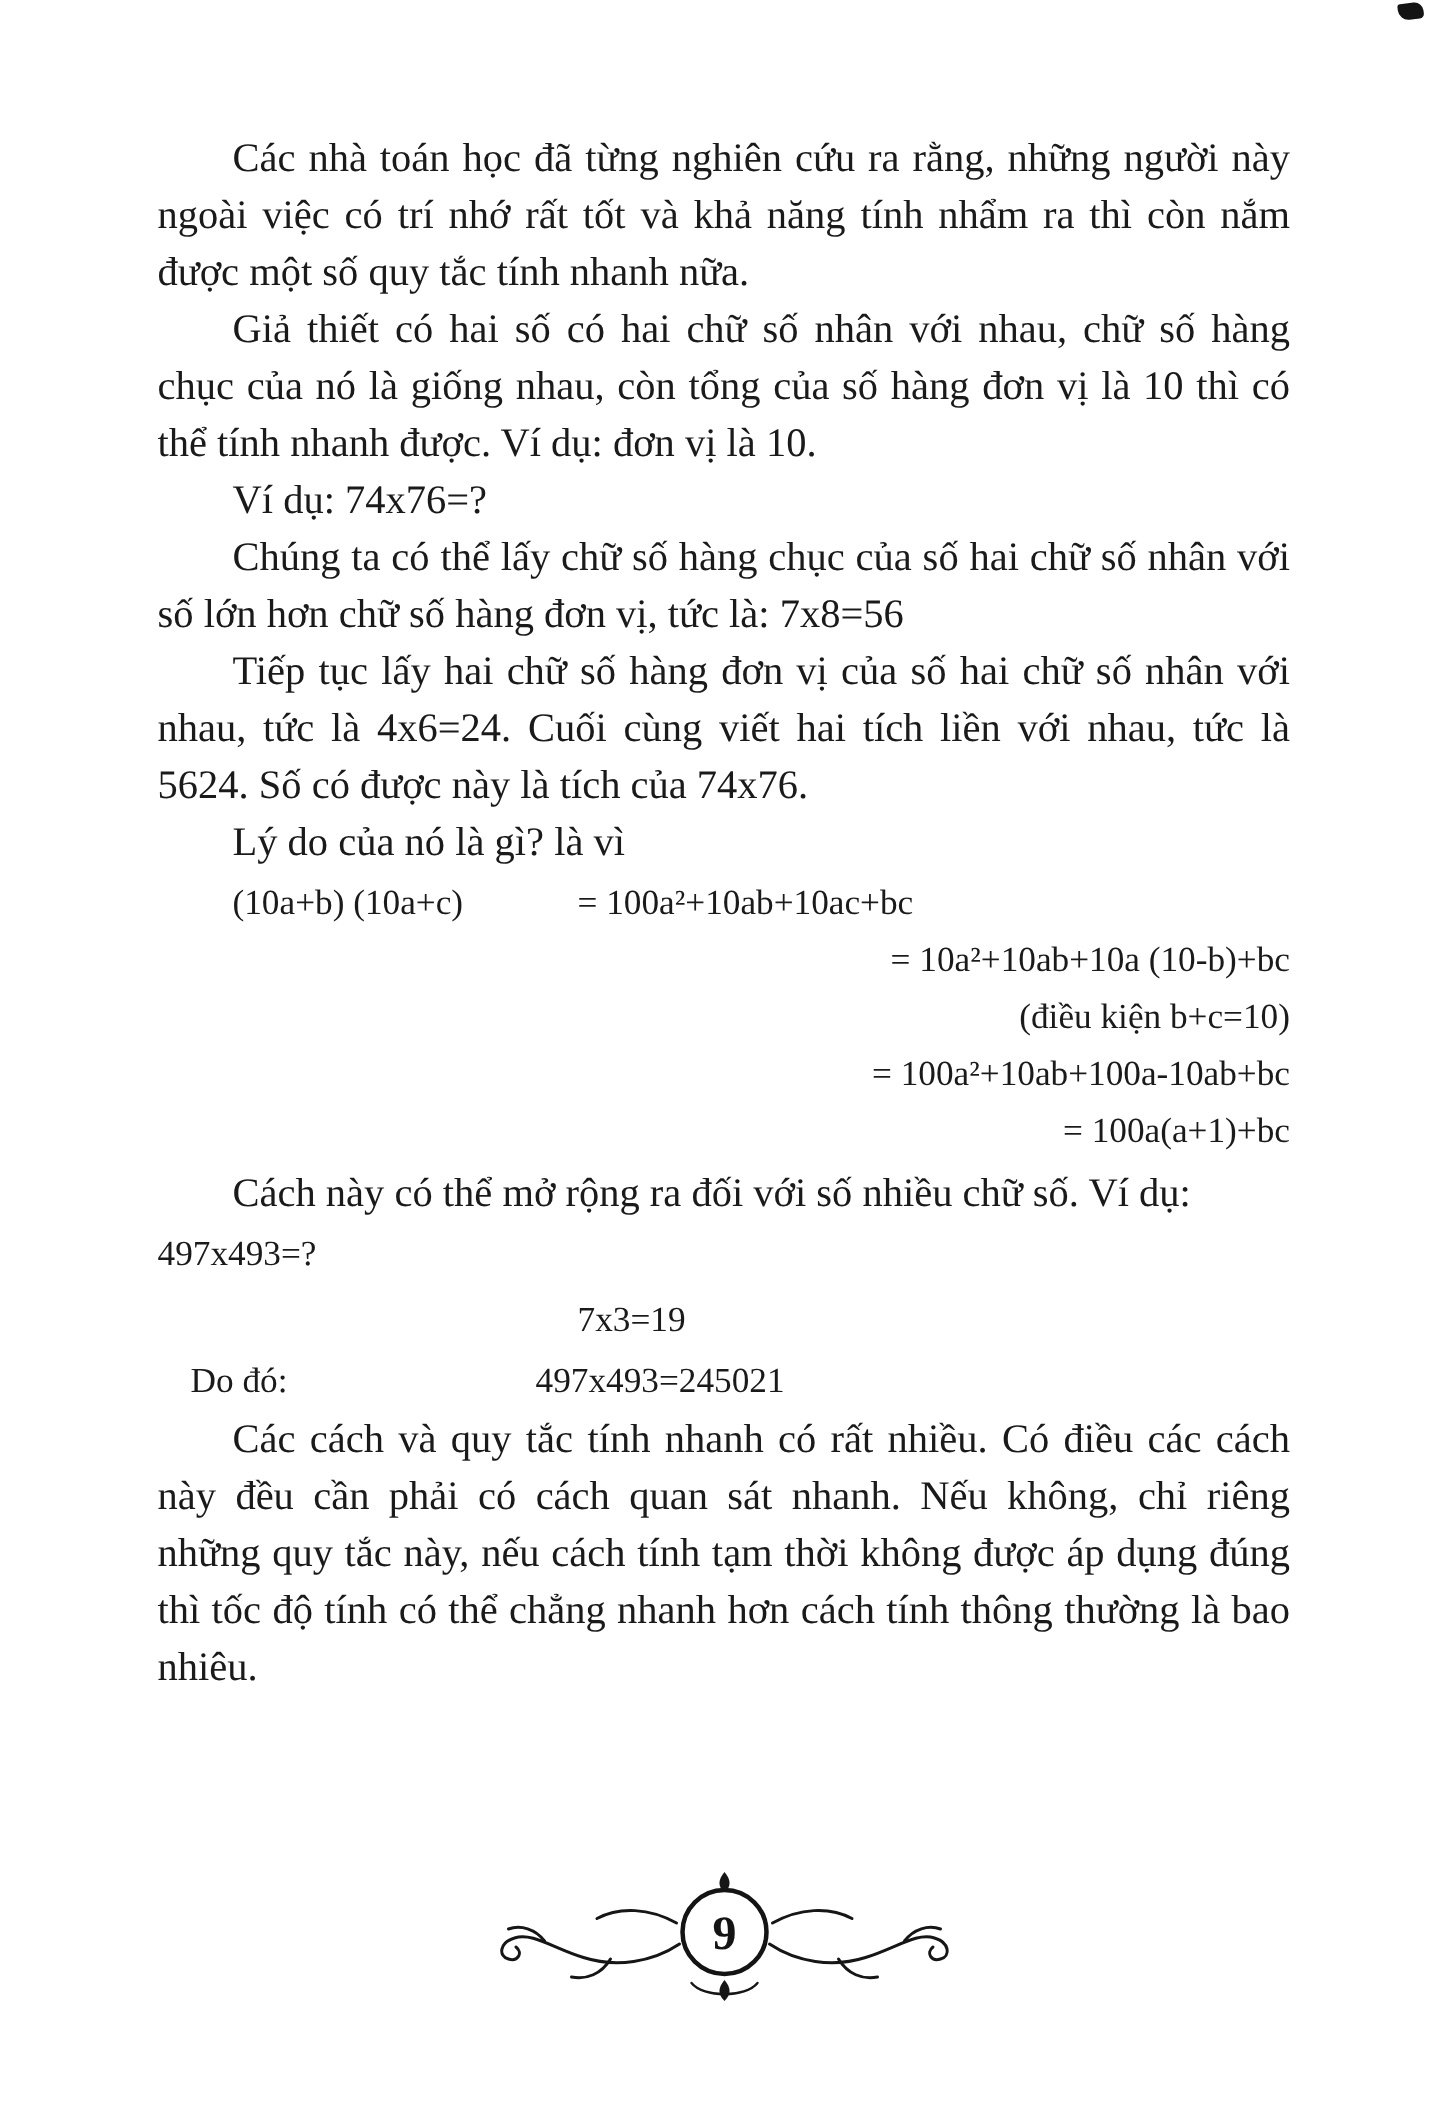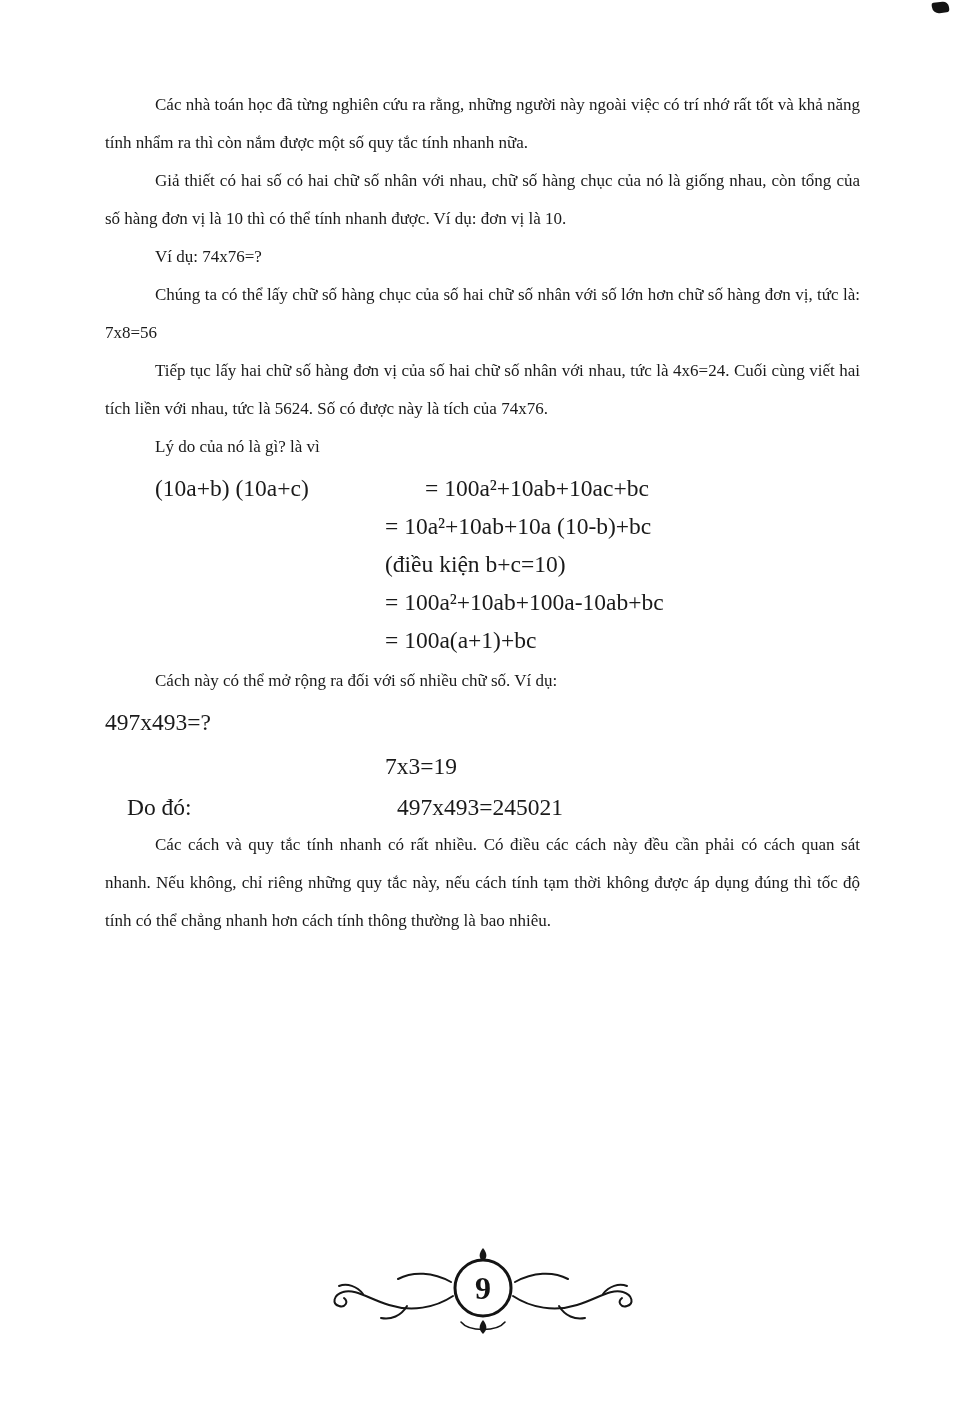--- a/index.html
+++ b/index.html
@@ -7,34 +7,34 @@
     position:relative;
     width:965px;height:1418px;
     background:#ffffff;
     font-family:"Liberation Serif", serif;
     color:#1a1a1a;
     box-sizing:border-box;
     padding:86px 105px 0 105px;
     overflow:hidden;
   }
   .para{
-    font-size:17px;
+    font-size:27px;
     line-height:38px;
     text-align:justify;
     text-indent:50px;
     margin:0;
   }
   .line{
     font-size:23.5px;
     line-height:38px;
     margin:0;
   }
-  .eq-row,.dodo-row{display:flex;gap:40px;}
+  .eq-row,.dodo-row{display:flex;}
   .eq-lhs{margin-left:50px;width:230px;flex:0 0 auto;}
-  .ind-eq{margin-left:280px;}
+  .ind-eq{margin-left:280px;text-align:right;}
   .ind-ex{line-height:44px;}
   .calc-line{margin-left:280px;line-height:44px;}
   .dodo-label{margin-left:22px;width:230px;flex:0 0 auto;}
   .eq-block{margin:3px 0;}
   .footer{
     position:absolute;
     top:1242px;left:0;width:100%;
     display:flex;justify-content:center;
   }
   .artifact{

